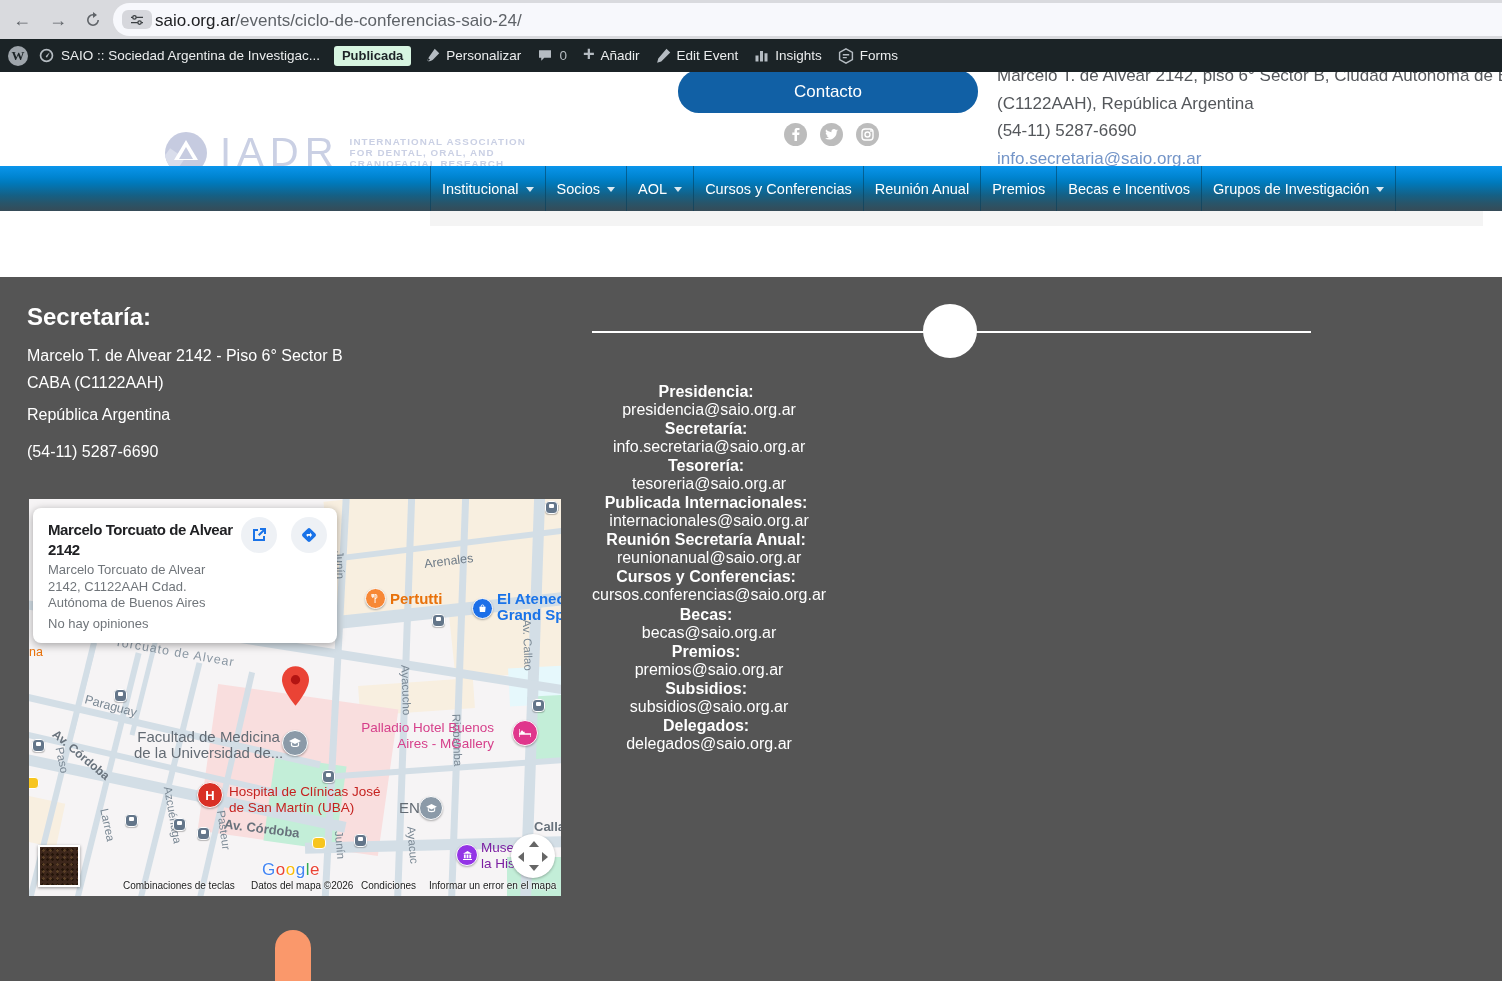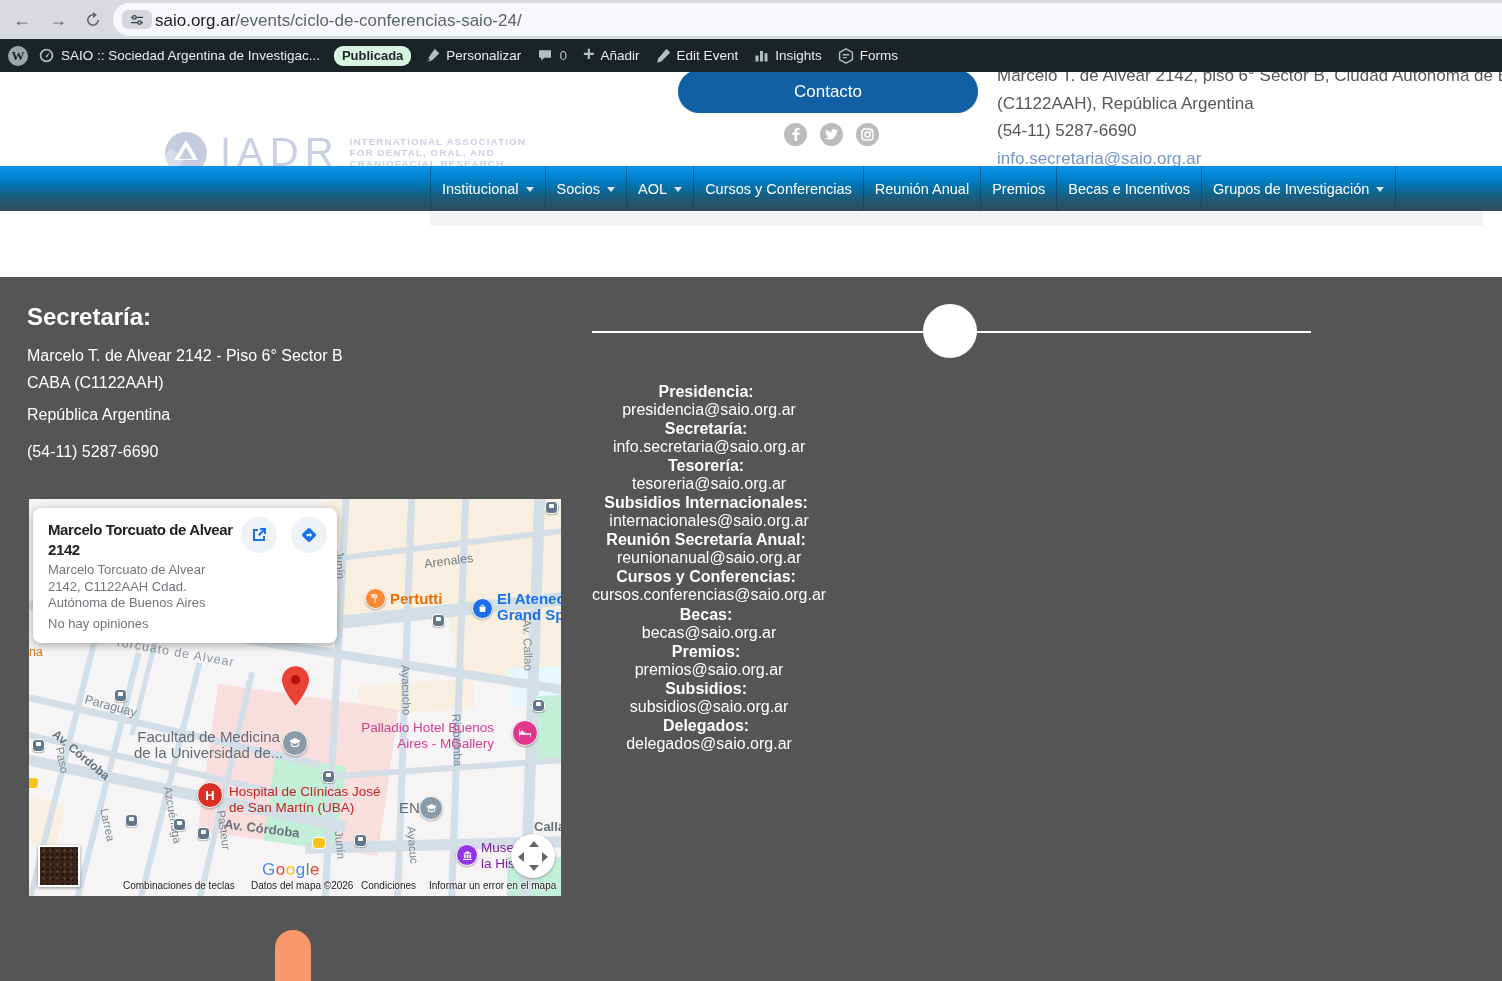--- a/index.html
+++ b/index.html
@@ -13,21 +13,21 @@
   .omni-chip { position:absolute; left:9px; top:7px; width:30px; height:19px; background:#d6d7dc; border-radius:6px; display:flex; align-items:center; justify-content:center; }
   .url-text { position:absolute; left:42px; top:8px; font-size:17px; white-space:nowrap; }
   .url-domain { color:#202124; }
   .url-path { color:#5f6368; }
 
   
   .adminbar { position:absolute; left:0; top:39px; width:1502px; height:33px; background:#1b2326; z-index:19; display:flex; align-items:center; color:#ebedee; font-size:13.5px; }
   .ab-item { display:flex; align-items:center; height:33px; padding:0 8px; gap:6px; white-space:nowrap; }
   .ab-icon { display:flex; align-items:center; justify-content:center; }
   .wp-circle { width:20px; height:20px; border-radius:50%; background:#9ea5ab; color:#1b2326; font-weight:bold; font-size:13px; display:flex; align-items:center; justify-content:center; font-family:"Liberation Serif", serif; }
-  .badge { background:#d7f5e1; color:#1d2327; font-size:13px; padding:2.5px 8px; border-radius:9px; font-weight:bold; }
+  .badge { background:#d7f5e1; color:#1d2327; font-size:13px; padding:2.5px 8px; border-radius:3px; font-weight:bold; }
   .ab-count { color:#b6bcc1; }
 
   
   .header { position:absolute; left:0; top:39px; width:1502px; height:127px; background:#fff; }
   .iadr { position:absolute; left:165px; top:47px; display:flex; align-items:center; color:#cad0e4;margin-top:44px; }
   .iadr-circle { position:relative; width:42px; height:42px; border-radius:50%; background:#c6cbe0; overflow:hidden; }
   .iadr-tri { position:absolute; left:9px; top:8px; width:0; height:0; border-left:12px solid transparent; border-right:12px solid transparent; border-bottom:20px solid #fff; }
   .iadr-tri2 { position:absolute; left:14px; top:15px; width:0; height:0; border-left:7px solid transparent; border-right:7px solid transparent; border-bottom:12px solid #c6cbe0; }
   .iadr-slice { position:absolute; left:-4px; top:19px; width:18px; height:26px; background:#d9ddeb; transform:rotate(35deg); }
   .iadr-acronym { font-size:40px; letter-spacing:6px; margin-left:13px; font-weight:400; }
@@ -182,21 +182,21 @@
         </li>
       <li>
           <b>Secretaría:</b>
           <span>info.secretaria@saio.org.ar</span>
         </li>
       <li>
           <b>Tesorería:</b>
           <span>tesoreria@saio.org.ar</span>
         </li>
       <li>
-          <b>Subsidios Internacionales:</b>
+          <b>Publicada Internacionales:</b>
           <span>internacionales@saio.org.ar</span>
         </li>
       <li>
           <b>Reunión Secretaría Anual:</b>
           <span>reunionanual@saio.org.ar</span>
         </li>
       <li>
           <b>Cursos y Conferencias:</b>
           <span>cursos.conferencias@saio.org.ar</span>
         </li>

